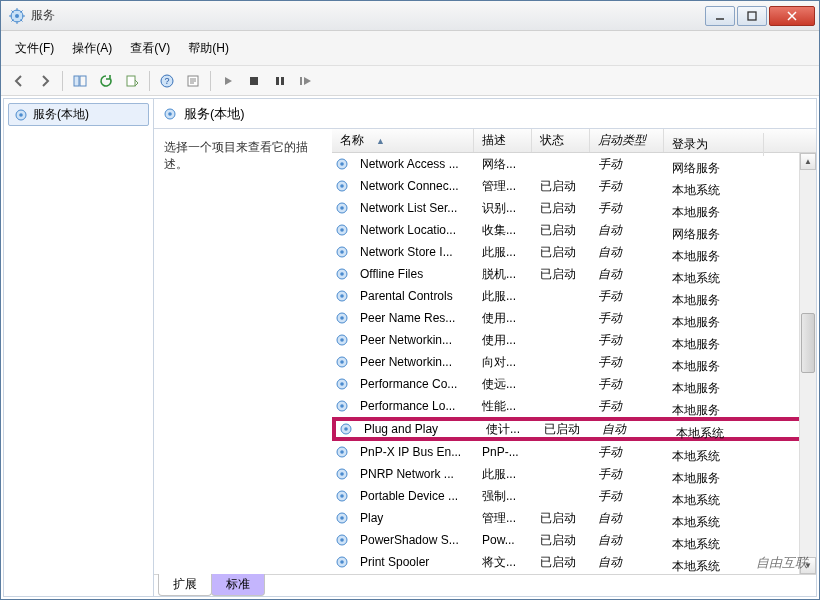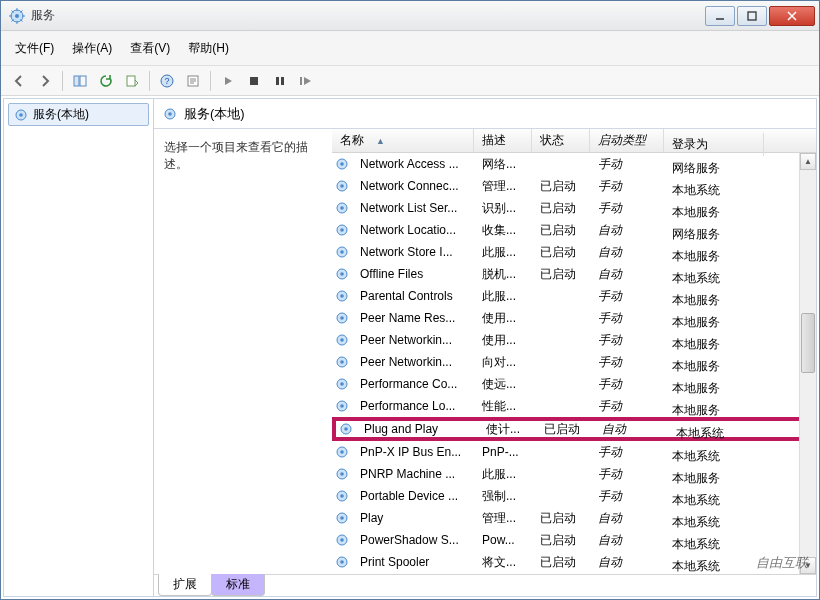--- a/index.html
+++ b/index.html
@@ -339,21 +339,21 @@
                 <div class="cell col-desc">PnP-...</div>
                 <div class="cell col-status"></div>
                 <div class="cell col-start">手动</div>
                 <div class="cell col-login">本地系统</div>
               </div>
               <div class="row">
                 <svg class="row-icon" viewBox="0 0 16 16">
                   <circle cx="8" cy="8" r="5" fill="#cfe3f7" stroke="#4b8bce"></circle>
                   <circle cx="8" cy="8" r="1.8" fill="#4b8bce"></circle>
                 </svg>
-                <div class="cell col-name" style="width:122px">PNRP Machine ...</div>
+                <div class="cell col-name" style="width:122px">PNRP Network ...</div>
                 <div class="cell col-desc">此服...</div>
                 <div class="cell col-status"></div>
                 <div class="cell col-start">手动</div>
                 <div class="cell col-login">本地服务</div>
               </div>
               <div class="row">
                 <svg class="row-icon" viewBox="0 0 16 16">
                   <circle cx="8" cy="8" r="5" fill="#cfe3f7" stroke="#4b8bce"></circle>
                   <circle cx="8" cy="8" r="1.8" fill="#4b8bce"></circle>
                 </svg>

